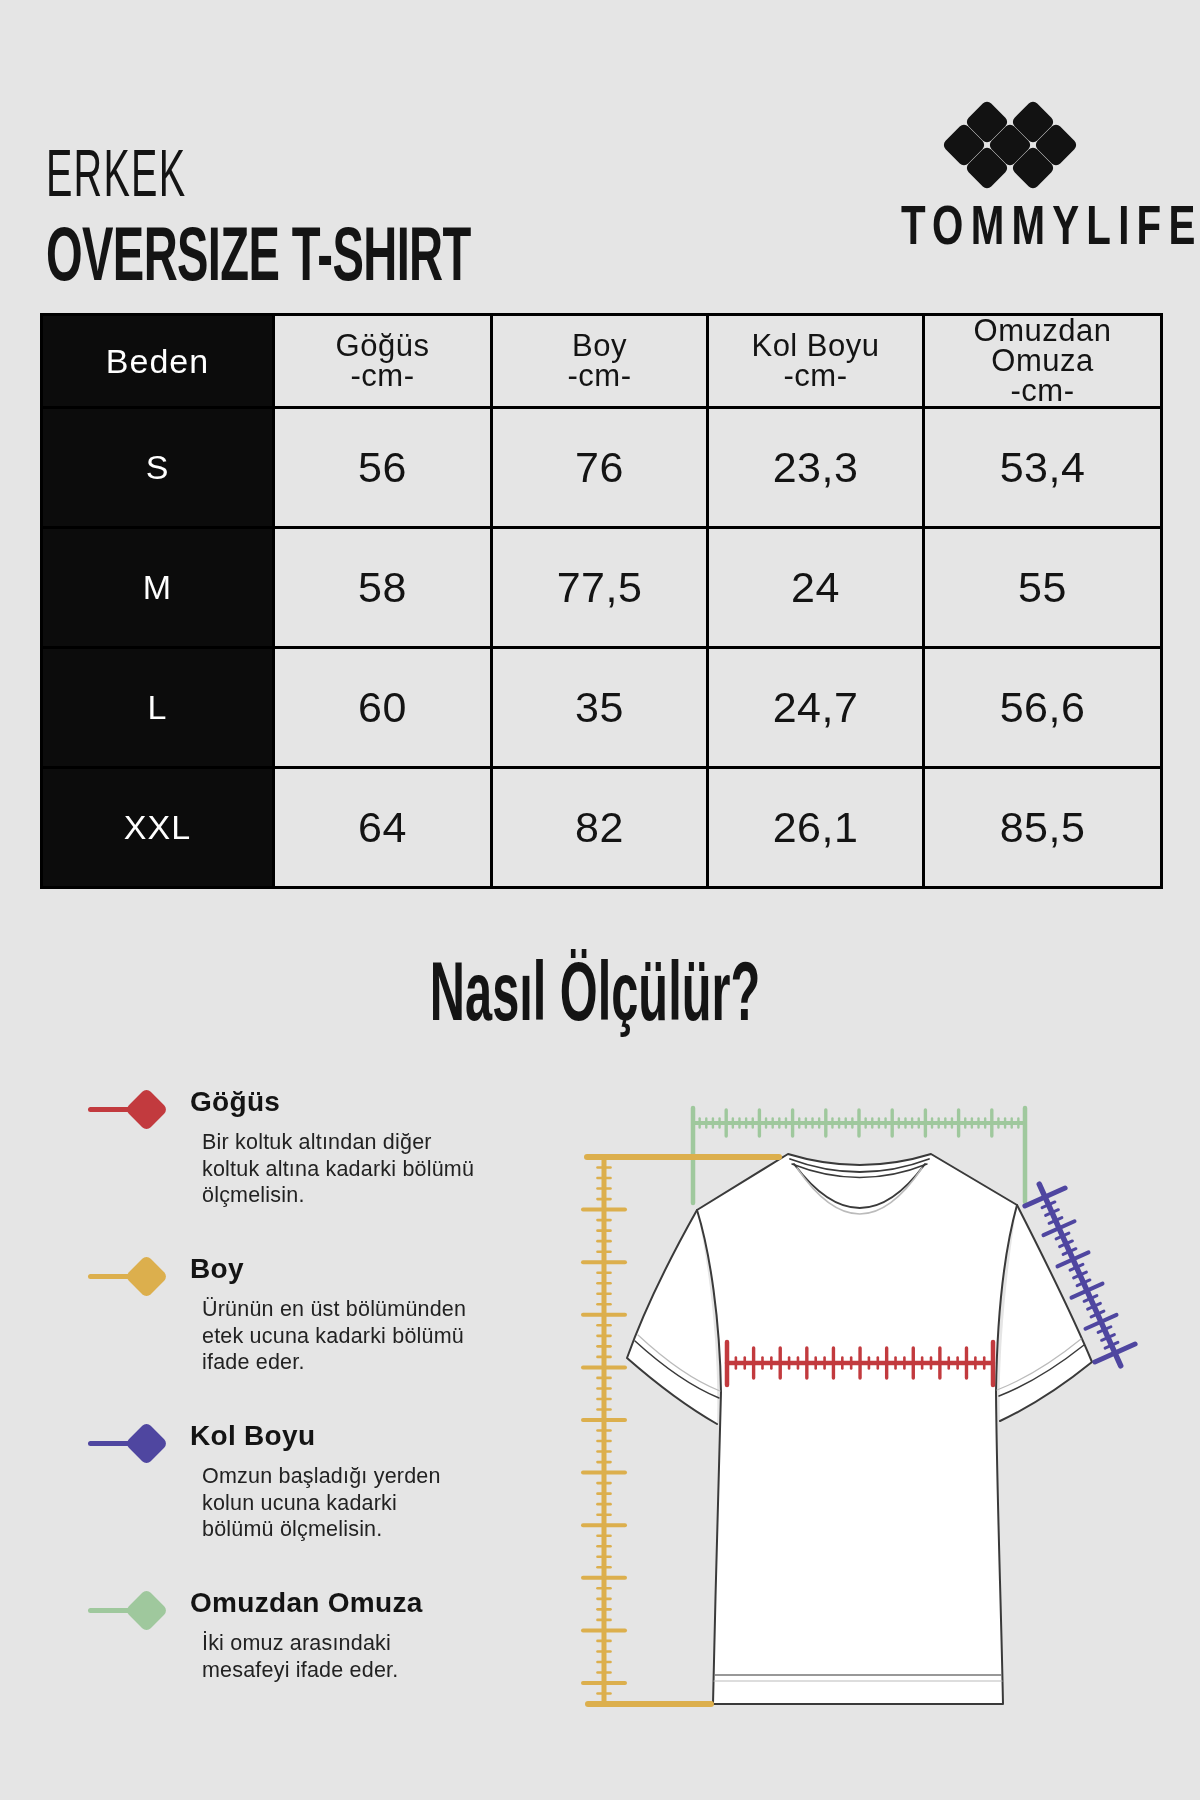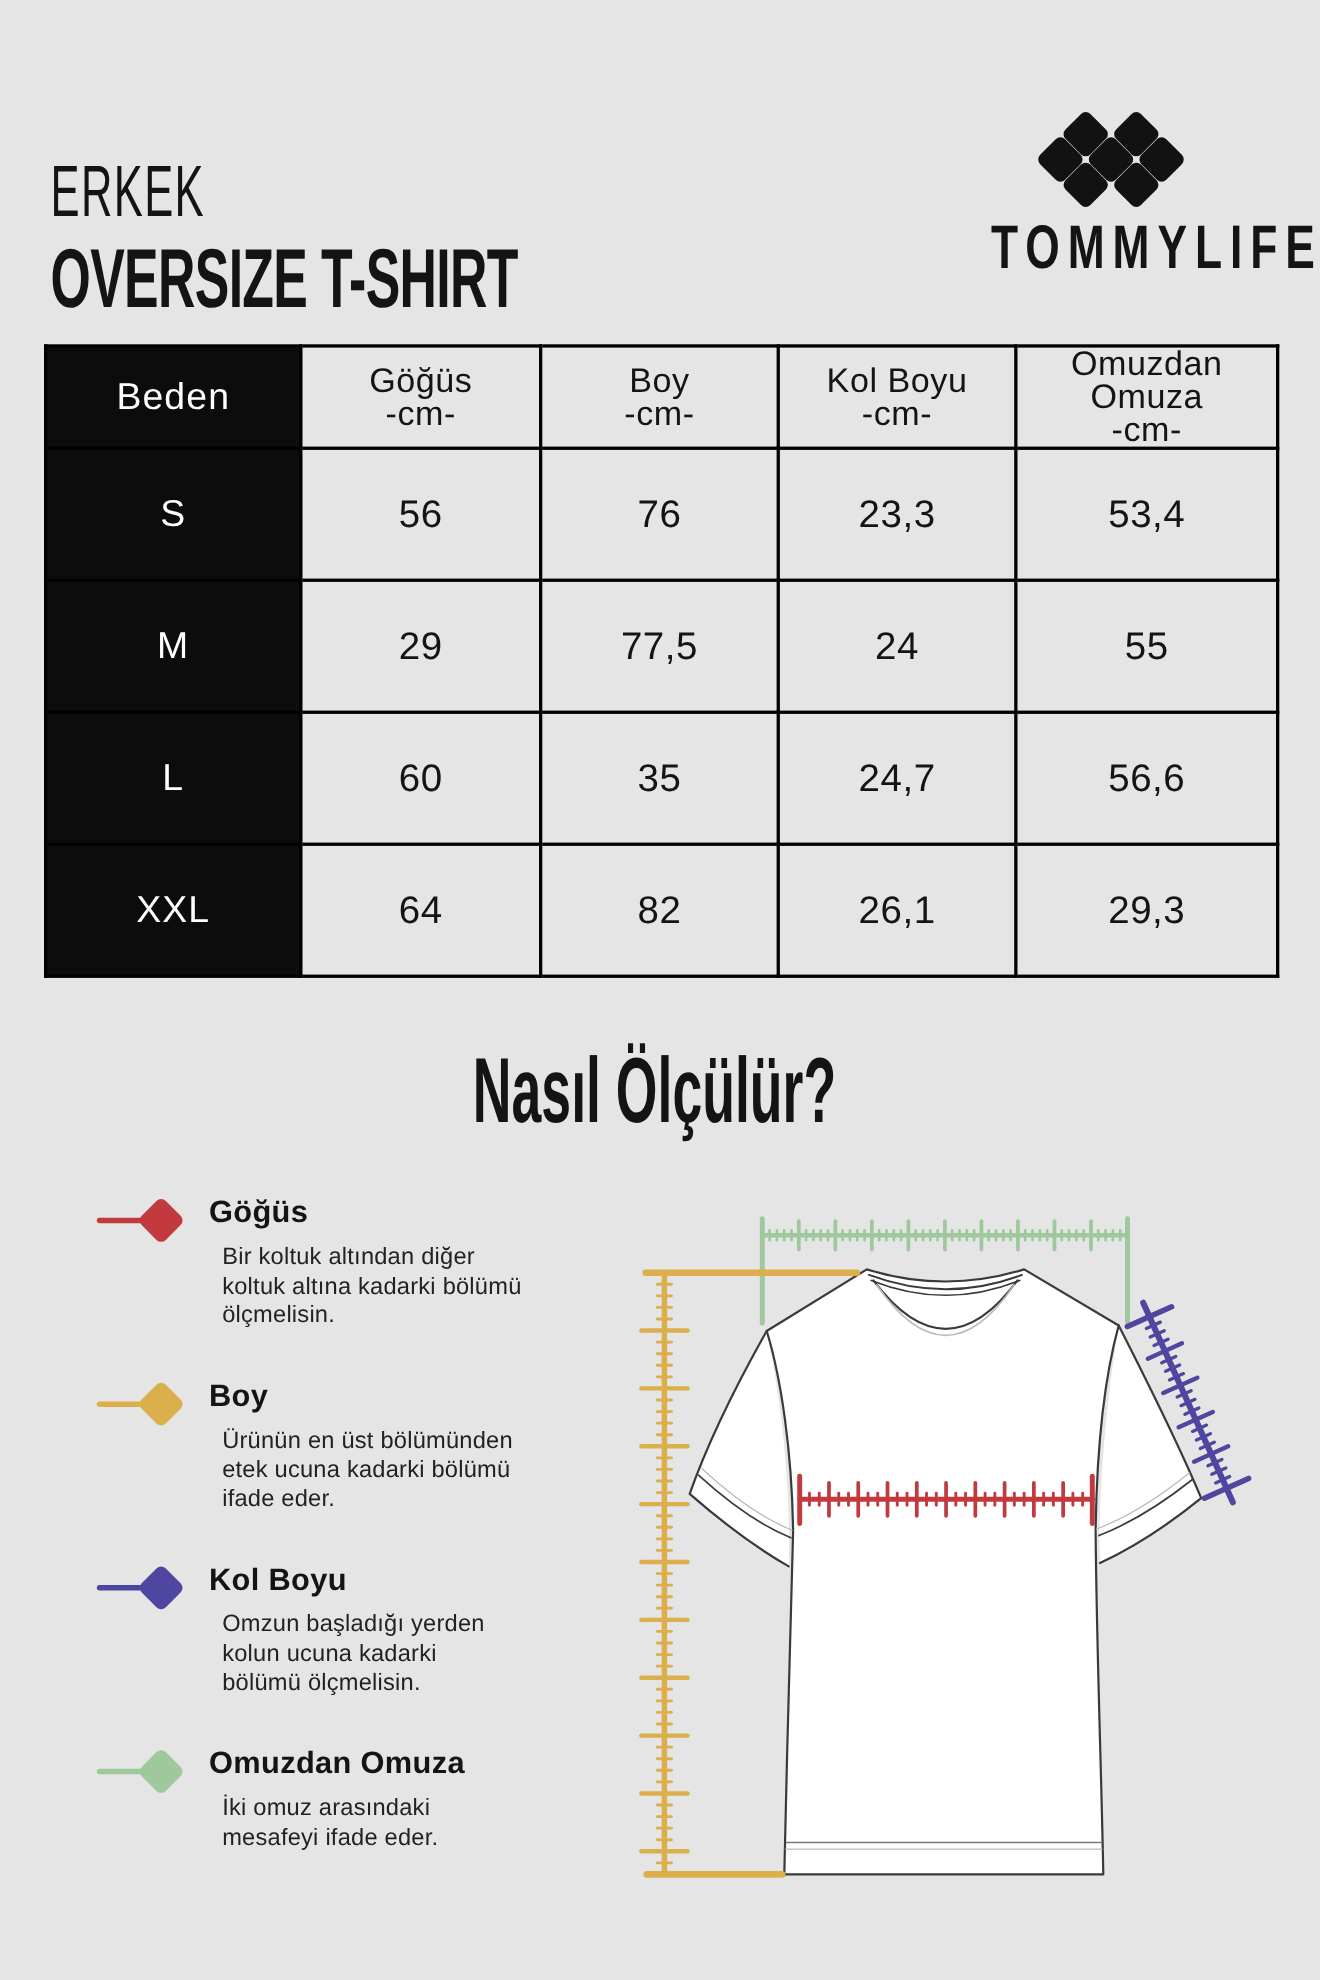--- a/index.html
+++ b/index.html
@@ -26,21 +26,21 @@
   }
   
   .size-table {
     position:absolute; left:40px; top:313px; width:1120px; height:576px;
     border-collapse:collapse; table-layout:fixed;
   }
   .size-table td { border:3px solid #000; text-align:center; vertical-align:middle; padding:0; }
   .size-table tr.head { height:93px; }
   .size-table td.hcell { font-size:31px; line-height:30px; white-space:pre-line; letter-spacing:0.5px; }
   .size-table td.scell { background:#0c0c0c; color:#ffffff; font-size:34px; letter-spacing:1px; }
-  .size-table td.vcell { font-size:35px; letter-spacing:0.5px; }
+  .size-table td.vcell { font-size:43px; letter-spacing:0.5px; }
   
   .howto-title {
     position:absolute; left:0; top:949px; width:1190px; text-align:center;
     font-size:84px; line-height:1; font-weight:700; letter-spacing:0;
     transform:scaleX(0.58); transform-origin:center top; white-space:nowrap;
   }
   .legend-item { position:absolute; left:75px; width:430px; }
   .legend-line { position:absolute; left:13px; top:22px; width:66px; height:5px; border-radius:3px; }
   .legend-diamond { position:absolute; left:56px; top:9px; width:31px; height:31px; border-radius:6px; transform:rotate(45deg); }
   .legend-label { position:absolute; left:115px; top:0; font-size:28px; font-weight:700; line-height:34px; letter-spacing:0.3px; }
@@ -94,38 +94,38 @@
     </tr>
     <tr>
       <td class="scell">S</td>
       <td class="vcell">56</td>
       <td class="vcell">76</td>
       <td class="vcell">23,3</td>
       <td class="vcell">53,4</td>
     </tr>
     <tr>
       <td class="scell">M</td>
-      <td class="vcell">29</td>
+      <td class="vcell">58</td>
       <td class="vcell">77,5</td>
       <td class="vcell">24</td>
       <td class="vcell">55</td>
     </tr>
     <tr>
       <td class="scell">L</td>
       <td class="vcell">60</td>
       <td class="vcell">35</td>
       <td class="vcell">24,7</td>
       <td class="vcell">56,6</td>
     </tr>
     <tr>
       <td class="scell">XXL</td>
       <td class="vcell">64</td>
       <td class="vcell">82</td>
       <td class="vcell">26,1</td>
-      <td class="vcell">29,3</td>
+      <td class="vcell">85,5</td>
     </tr>
   </tbody>
     </table>
 
   <div class="howto-title">Nasıl Ölçülür?</div>
 
   <div class="legend-item" style="top:1085px;">
     <div class="legend-line" style="background: rgb(194, 58, 62);"></div>
     <div class="legend-diamond" style="background: rgb(194, 58, 62);"></div>
     <div class="legend-label">Göğüs</div>

